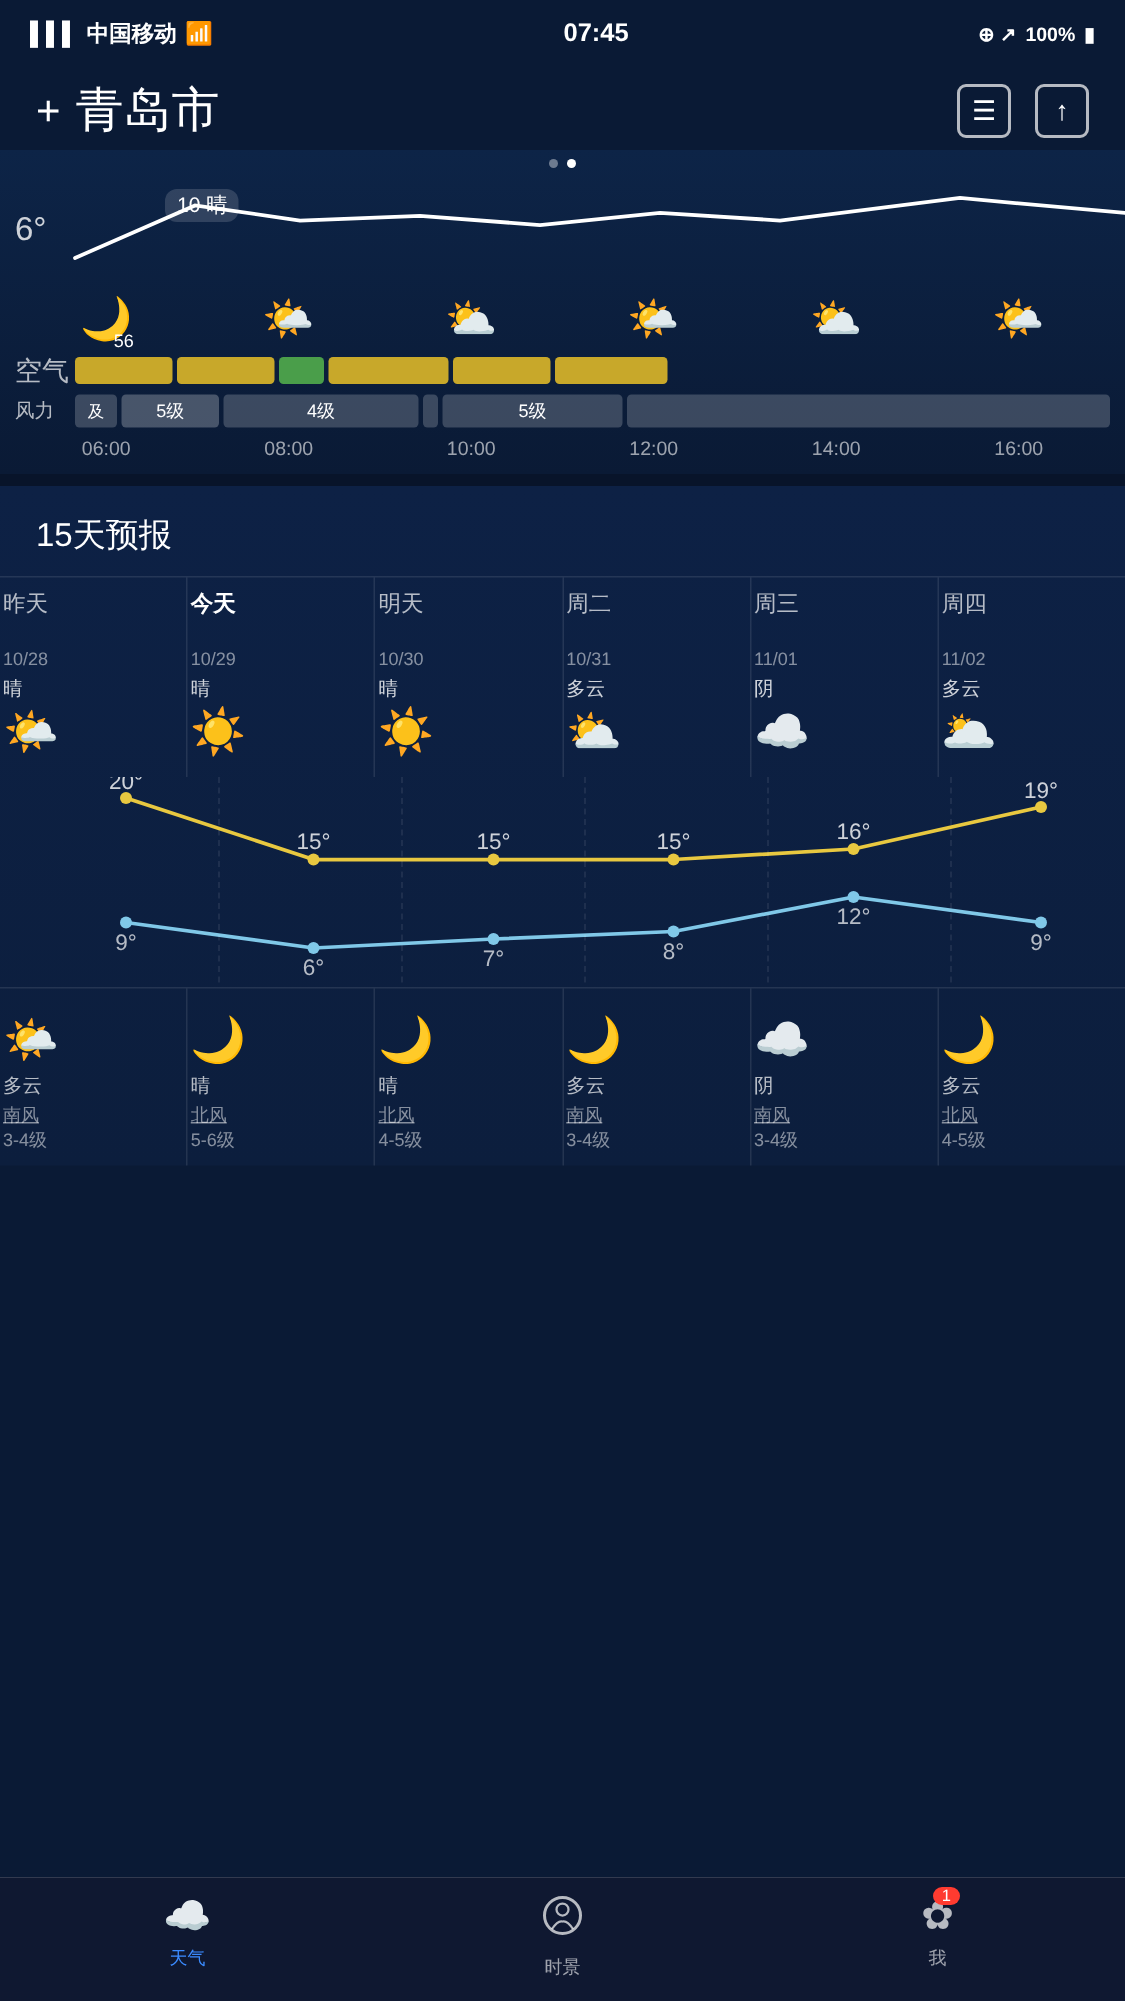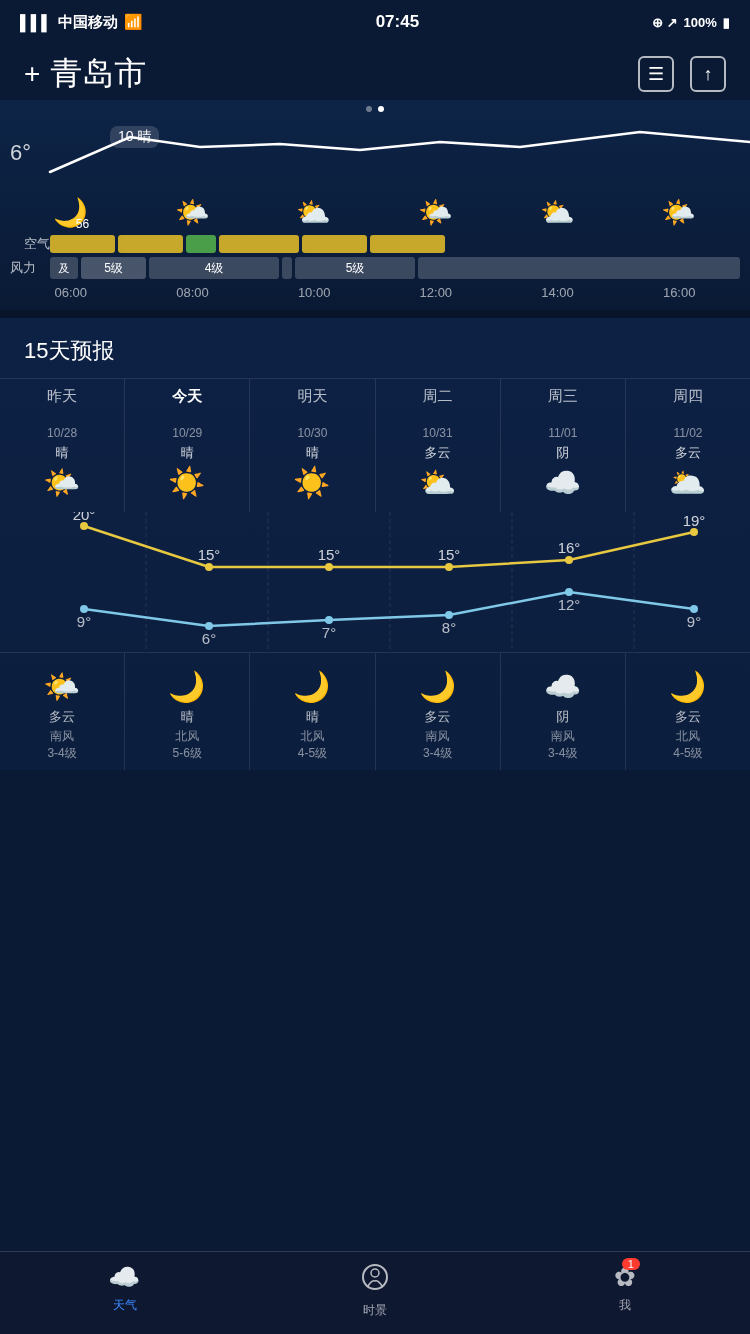--- a/index.html
+++ b/index.html
@@ -89,21 +89,20 @@
 
     
     .forecast-grid {
       display: flex;
       border-top: 1px solid rgba(255,255,255,0.1);
     }
     .forecast-col {
       flex: 1;
       display: flex;
       flex-direction: column;
-      align-items: center;
       border-right: 1px solid rgba(255,255,255,0.1);
       padding: 8px 2px;
     }
     .forecast-col:last-child { border-right: none; }
     .fc-day {
       font-size: 15px;
       color: rgba(255,255,255,0.7);
       font-weight: 400;
     }
     .fc-date {
@@ -126,20 +125,21 @@
       margin: 8px 0 4px;
     }
     .fc-night-condition {
       font-size: 13px;
       color: rgba(255,255,255,0.7);
     }
     .fc-wind-dir {
       font-size: 12px;
       color: rgba(255,255,255,0.5);
       margin-top: 2px;
+      text-decoration: underline;
     }
     .fc-wind-level {
       font-size: 12px;
       color: rgba(255,255,255,0.5);
     }
 
     
     .tab-bar {
       position: fixed;
       bottom: 0;
@@ -256,21 +256,21 @@
     </div>
     <div class="hourly-icon-item">
       <span style="font-size:28px;">⛅</span>
     </div>
     <div class="hourly-icon-item">
       <span style="font-size:28px;">🌤️</span>
     </div>
   </div>
 
   <div style="display:flex;align-items:center;padding:6px 10px 2px;">
-    <span style="font-size:13px;color:rgba(255,255,255,0.7);width:40px;text-align:right;">空气</span>
+    <span style="font-size:18px;color:rgba(255,255,255,0.7);width:40px;">空气</span>
     <div style="flex:1;display:flex;gap:3px;align-items:center;position:relative;">
       <div style="position:relative;">
         <span style="position:absolute;top:-18px;left:50%;transform:translateX(-50%);font-size:12px;color:#fff;">56</span>
         <div style="width:65px;height:18px;background:#c8a82a;border-radius:3px;"></div>
       </div>
       <div style="width:65px;height:18px;background:#c8a82a;border-radius:3px;"></div>
       <div style="width:30px;height:18px;background:#4a9e4a;border-radius:3px;"></div>
       <div style="width:80px;height:18px;background:#c8a82a;border-radius:3px;"></div>
       <div style="width:65px;height:18px;background:#c8a82a;border-radius:3px;"></div>
       <div style="width:75px;height:18px;background:#c8a82a;border-radius:3px;"></div>

